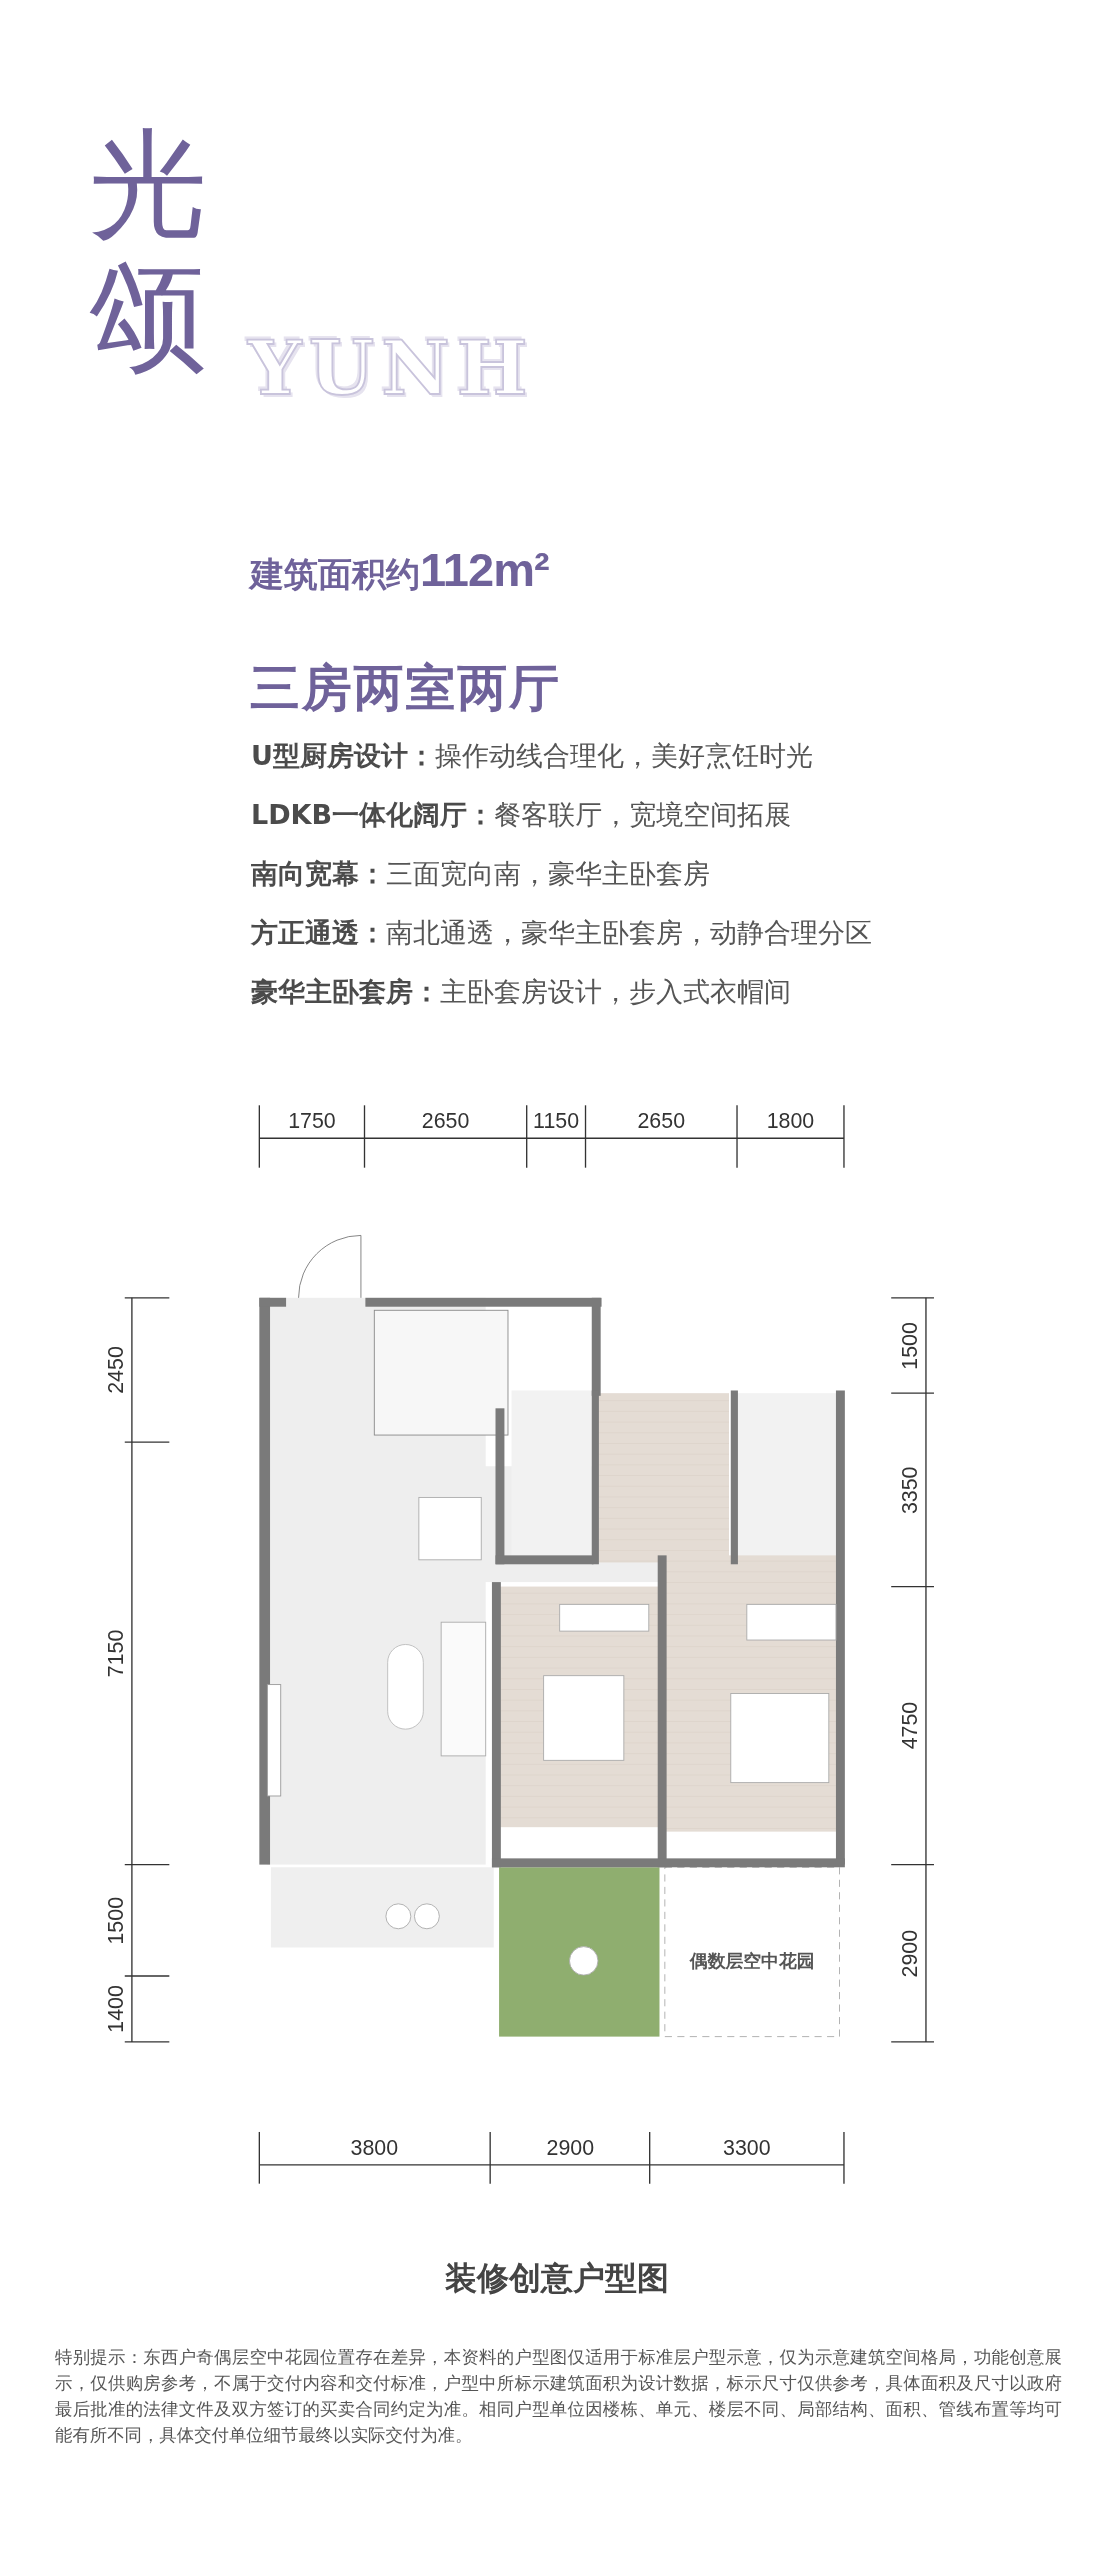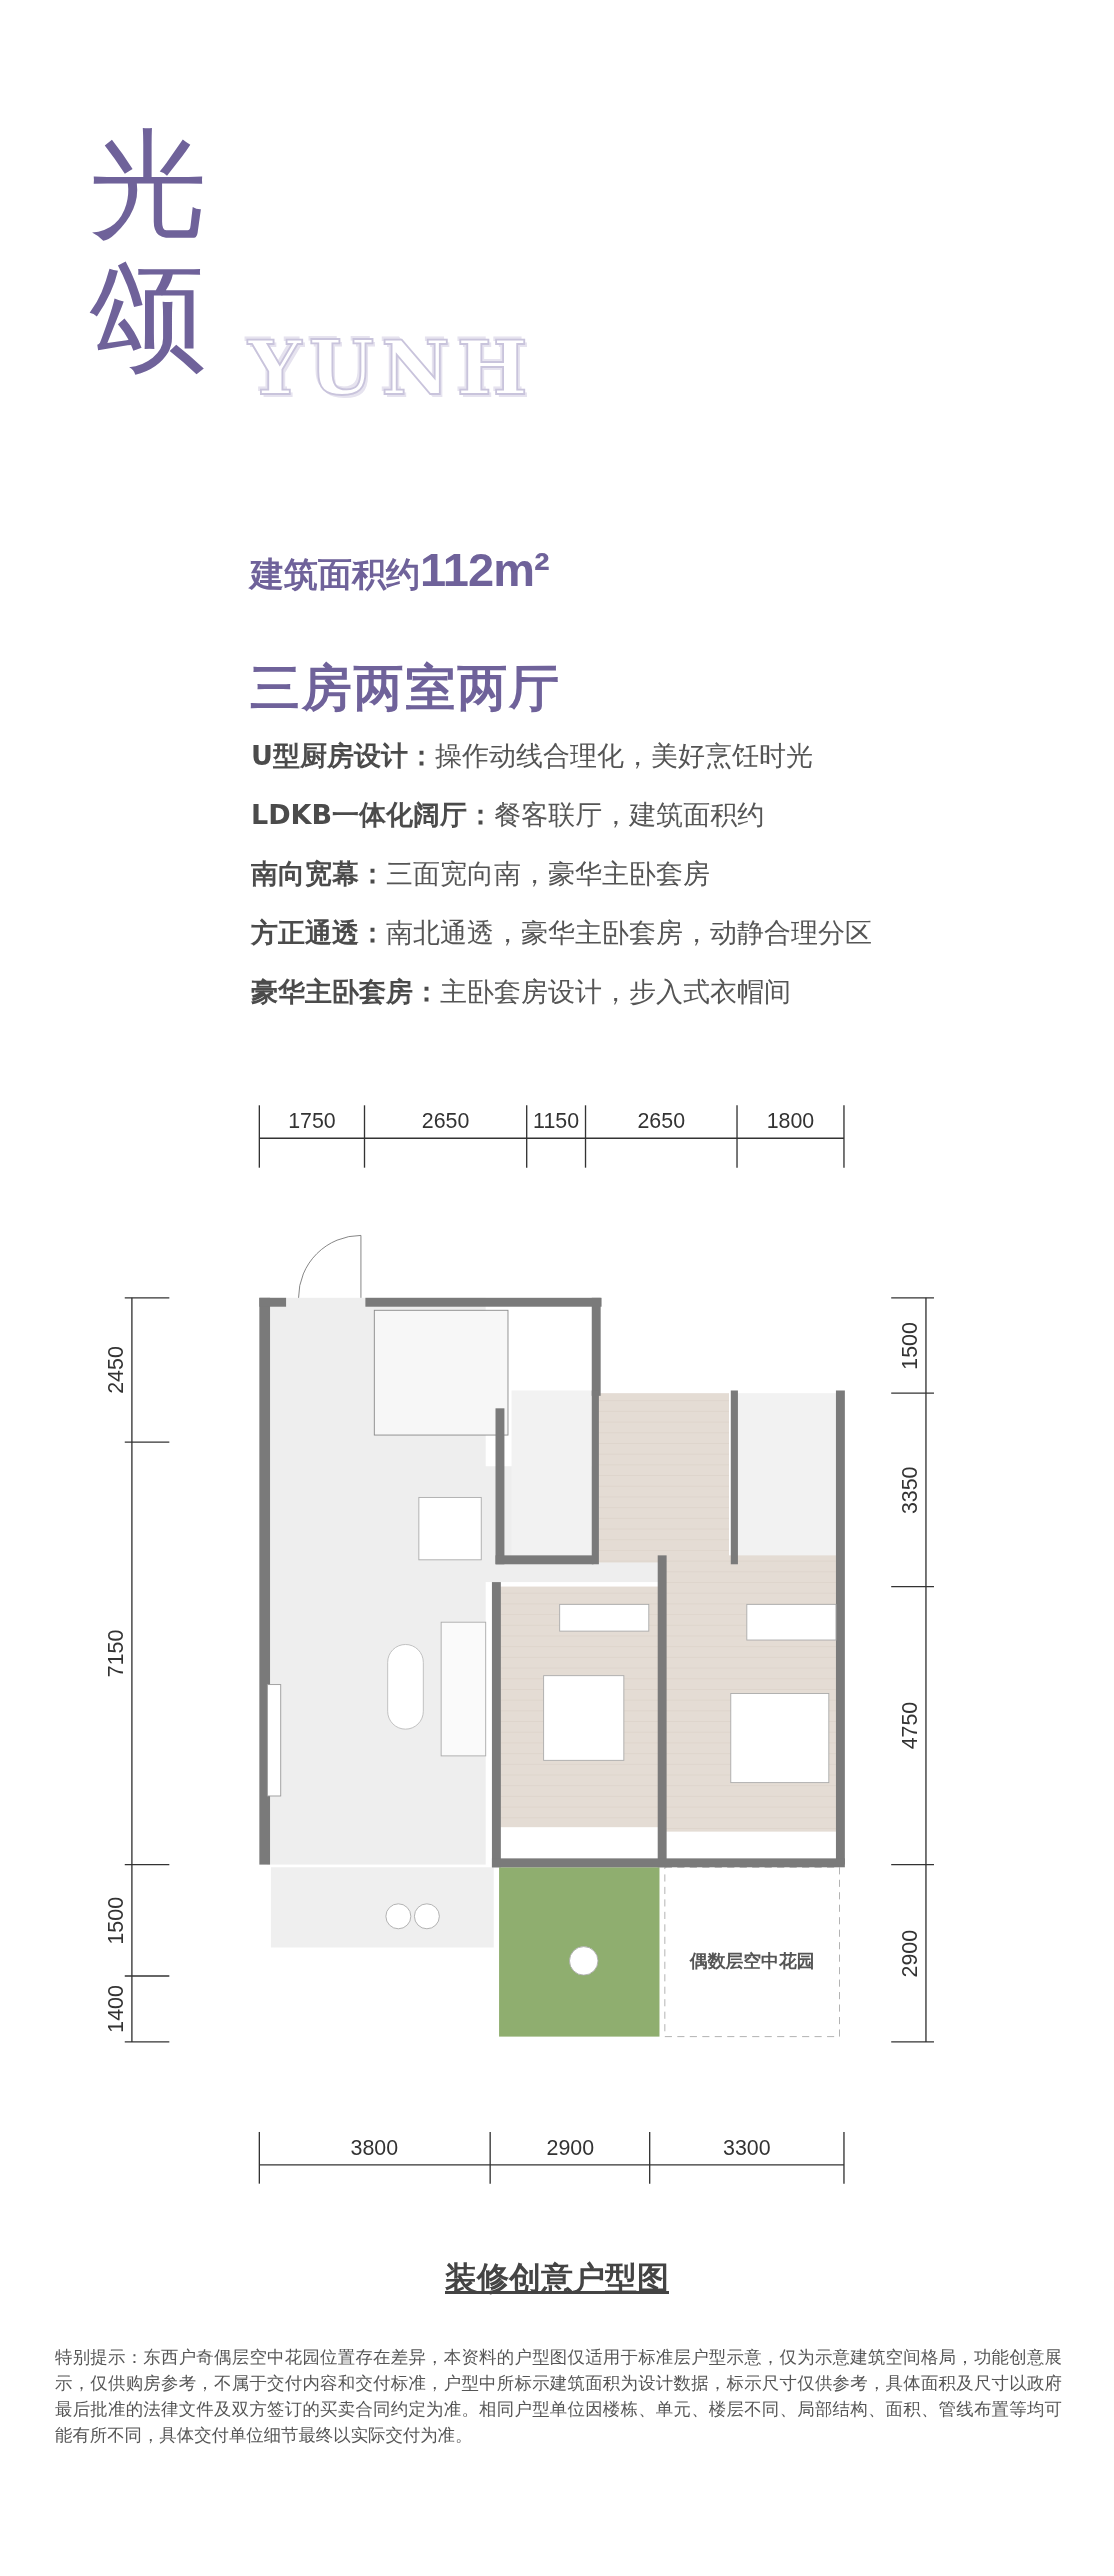--- a/index.html
+++ b/index.html
@@ -9,38 +9,38 @@
   .yunh{position:absolute;left:248px;top:324px;font-family:"DejaVu Serif",serif;font-weight:bold;font-size:75px;letter-spacing:7.1px;color:#fff;
         -webkit-text-stroke:1.8px #c9c4dc;text-shadow:0 0 0 #fff,2.7px 2.7px 0 #e6e3ef,-2.7px -2.7px 0 #e6e3ef;}
   .area{position:absolute;left:250px;top:542px;color:#6f629a;font-weight:bold;font-size:34px;}
   .area .num{font-size:47px;font-family:"Liberation Sans",sans-serif;letter-spacing:-0.9px;}
   .rooms{position:absolute;left:250px;top:611px;color:#6f629a;font-weight:bold;font-size:50px;letter-spacing:1.8px;margin-top:44px;}
   .features{position:absolute;left:251px;top:736px;}
   .feature{height:59px;font-size:27px;line-height:39px;color:#555;white-space:nowrap;}
   .feature .k{font-weight:bold;color:#4b4b4b;}
   svg text{font-family:"Liberation Sans","DejaVu Sans",sans-serif;}
   .dimtxt{font-size:24px;fill:#333;}
-  .caption{position:absolute;left:0;width:1114px;top:2257px;text-align:center;font-size:32px;font-weight:bold;color:#444;text-decoration:underline;}
+  .caption{position:absolute;left:0;width:1114px;top:2257px;text-align:center;font-size:32px;font-weight:bold;color:#444;}
   .disclaimer{position:absolute;left:55px;top:2344px;width:1007px;font-size:17.4px;line-height:26px;color:#555;text-align:justify;}
 </style>
 </head>
 <body>
 
 <div class="brand-char" style="top:125px">光</div>
 <div class="brand-char" style="top:258px">颂</div>
 <div class="yunh">YUNH</div>
 
 <div class="area">
   <span>建筑面积约</span><span class="num">112</span><span class="num">m²</span>
 </div>
 <div class="rooms">三房两室两厅</div>
 
 <div class="features">
   <div class="feature"><span class="k">U型厨房设计：</span><span>操作动线合理化，美好烹饪时光</span></div>
-  <div class="feature"><span class="k">LDKB一体化阔厅：</span><span>餐客联厅，建筑面积约</span></div>
+  <div class="feature"><span class="k">LDKB一体化阔厅：</span><span>餐客联厅，宽境空间拓展</span></div>
   <div class="feature"><span class="k">南向宽幕：</span><span>三面宽向南，豪华主卧套房</span></div>
   <div class="feature"><span class="k">方正通透：</span><span>南北通透，豪华主卧套房，动静合理分区</span></div>
   <div class="feature"><span class="k">豪华主卧套房：</span><span>主卧套房设计，步入式衣帽间</span></div>
 </div>
 
 <svg class="abs" style="left:0;top:0" width="1114" height="2576" viewBox="0 0 1250 2890">
   <defs>
     <pattern id="wood" width="40" height="12" patternUnits="userSpaceOnUse">
       <rect width="40" height="12" fill="#e4dcd4"></rect>
       <line x1="0" y1="12" x2="40" y2="12" stroke="#d6ccc2" stroke-width="1"></line>

